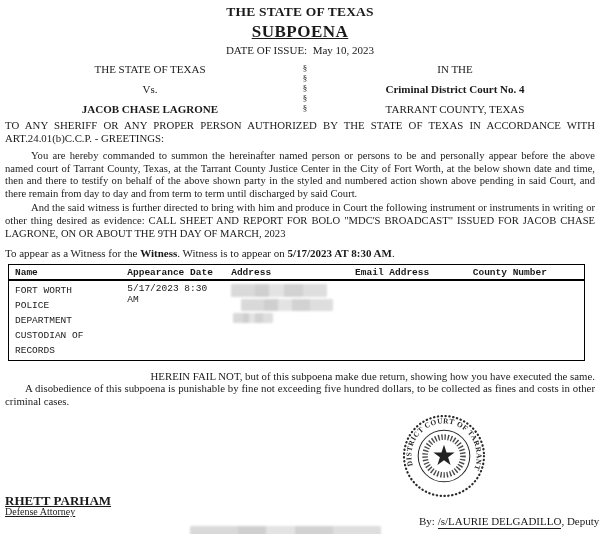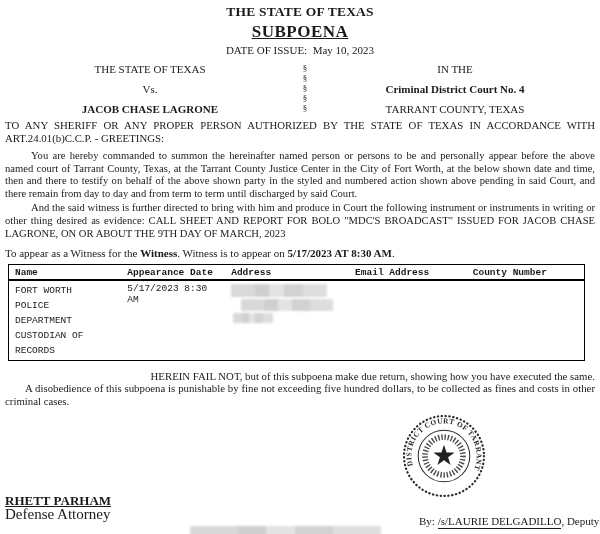--- a/index.html
+++ b/index.html
@@ -49,21 +49,21 @@
   .redact-addr-3 { width: 40px; height: 10px; margin-top: 2px; margin-left: 2px; }
   .redact-email  { position: absolute; left: 185px; top: 119px; width: 191px; height: 13px; }
 
   .herein { font-size: 10.8px; margin-top: 9px; text-indent: 20px; text-align: right; }
   .disobey { font-size: 10.8px; text-indent: 20px; text-align: justify; line-height: 12.6px; }
 
   
   .footer { position: relative; height: 158px; margin-top: 0; }
   .seal { position: absolute; left: 396px; top: 6px; width: 86px; height: 86px; }
   .atty-name  { position: absolute; left: 0; top: 86px; font-size: 13px; font-weight: bold; text-decoration: underline; }
-  .atty-title { position: absolute; left: 0; top: 99px; font-size: 15px; }
+  .atty-title { position: absolute; left: 0; top: 99px; font-size: 10px; text-decoration: underline; }
   .by-line { position: absolute; left: 414px; top: 108px; font-size: 11px; white-space: nowrap; }
   .by-line .sig { border-bottom: 1px solid #1a1a1a; padding-bottom: 1px; }
 </style>
 </head>
 <body>
 
 <div class="page">
 
   <div class="hdr">
     <div class="hdr-state">THE STATE OF TEXAS</div>

